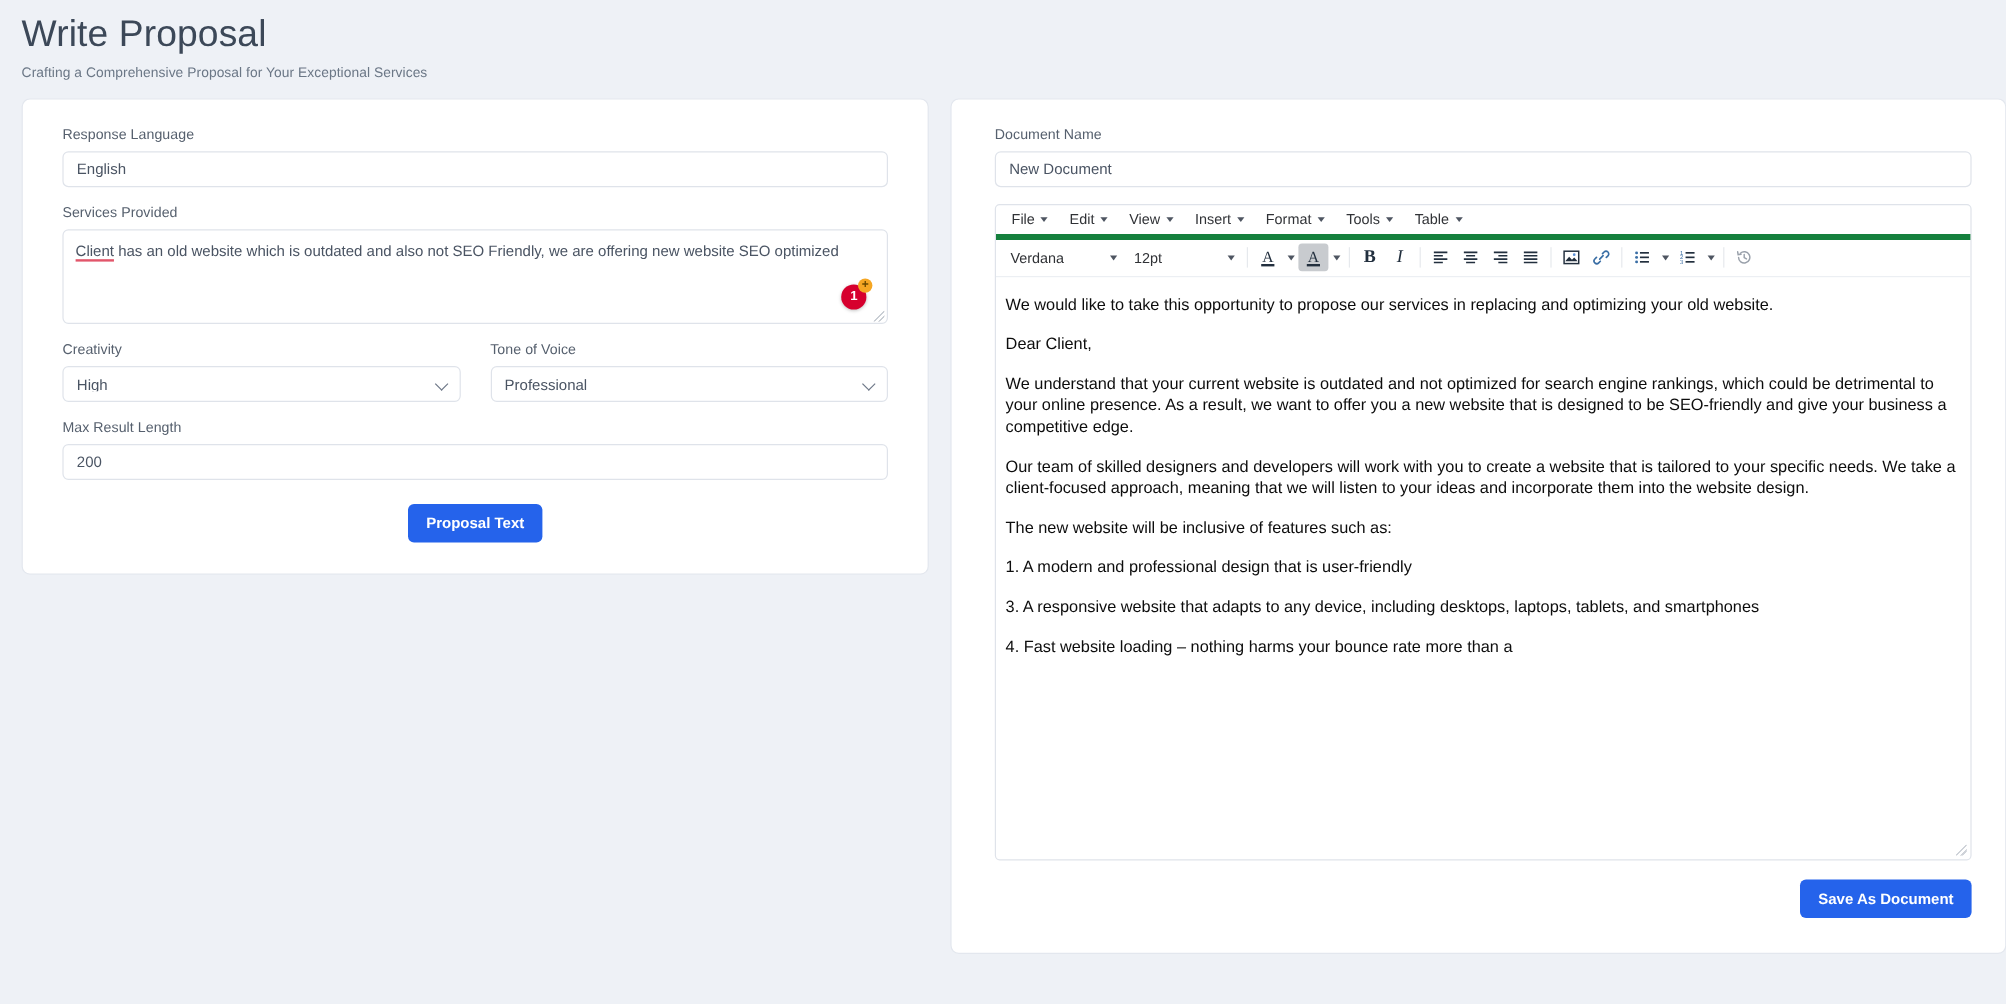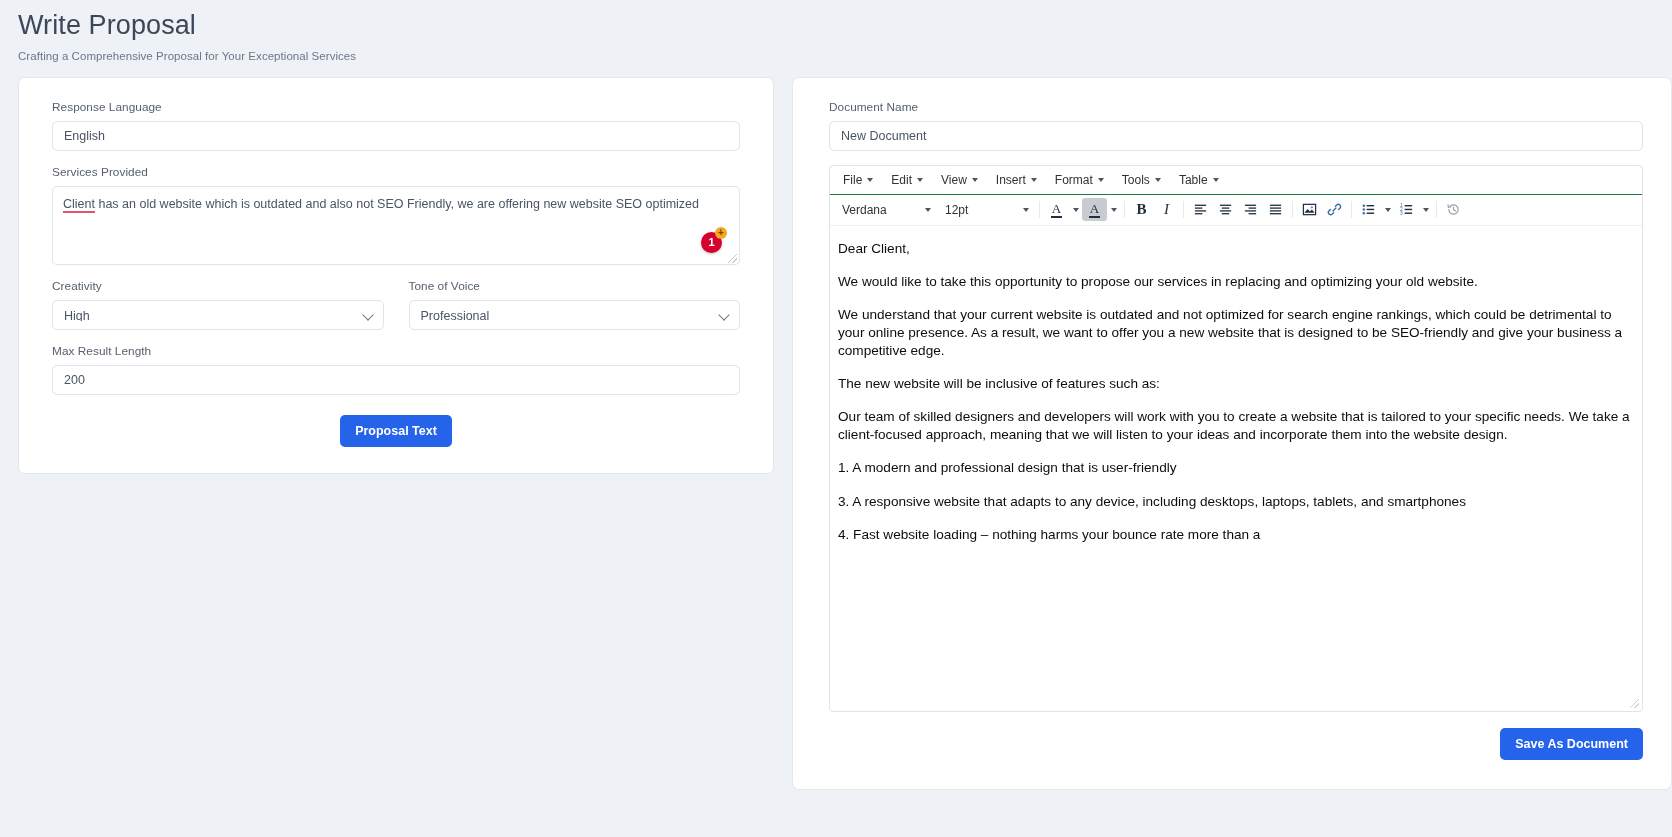--- a/index.html
+++ b/index.html
@@ -9,21 +9,21 @@
     background: #eef1f6;
     font-family: "Liberation Sans", sans-serif;
     color: #3d4category;
     color: #3d4852;
     overflow: hidden;
   }
 
   
   .page-header { padding: 10px 0 0 18px; }
   .page-title {
-    font-size: 27px; font-weight: 400; color: #3c4858;
+    font-size: 31px; font-weight: 400; color: #3c4858;
     letter-spacing: .1px; line-height: 1.18; margin: 0;
   }
   .page-subtitle {
     font-size: 11.5px; color: #6b7786; margin-top: 8px;
     letter-spacing: .05px;
   }
 
   
   .columns { display: flex; align-items: flex-start; margin-top: 15px; }
   .col-left  { width: 792px; padding: 0 18px 0 18px; }
@@ -129,21 +129,21 @@
   .editor-shell {
     border: 1px solid #dfe3ea;
     border-radius: 4px;
     margin-top: 14px;
     background: #fff;
     position: relative;
   }
   .menubar {
     display: flex; align-items: center;
     height: 29px; padding: 0 4px;
-    border-bottom: 1px solid #15803d;
+    border-bottom: 5px solid #15803d;
   }
   .menu-item {
     font-size: 12px; color: #303236;
     padding: 3px 9px; cursor: pointer;
     display: flex; align-items: center; gap: 5px;
     border-radius: 3px;
   }
   .caret {
     width: 0; height: 0;
     border-left: 3.2px solid transparent;
@@ -423,25 +423,25 @@
             <svg width="15" height="15" viewBox="0 0 16 16" fill="none" stroke="#9aa1ab" stroke-width="1.3" stroke-linecap="round">
               <path d="M3 8a5 5 0 1 0 1.6-3.7"></path>
               <polyline points="2.2,3 2.6,5.6 5.2,5.2"></polyline>
               <path d="M8 5.5 V8.2 L10 9.4"></path>
             </svg>
           </div>
 
         </div>
 
         <div class="editor-body">
+          <p>We would like to take this opportunity to propose our services in replacing and optimizing your old website.</p>
           <p>Dear Client,</p>
-          <p>We would like to take this opportunity to propose our services in replacing and optimizing your old website.</p>
           <p>We understand that your current website is outdated and not optimized for search engine rankings, which could be detrimental to your online presence. As a result, we want to offer you a new website that is designed to be SEO-friendly and give your business a competitive edge.</p>
+          <p>Our team of skilled designers and developers will work with you to create a website that is tailored to your specific needs. We take a client-focused approach, meaning that we will listen to your ideas and incorporate them into the website design.</p>
           <p>The new website will be inclusive of features such as:</p>
-          <p>Our team of skilled designers and developers will work with you to create a website that is tailored to your specific needs. We take a client-focused approach, meaning that we will listen to your ideas and incorporate them into the website design.</p>
           <p>1. A modern and professional design that is user-friendly</p>
           <p>3. A responsive website that adapts to any device, including desktops, laptops, tablets, and smartphones</p>
           <p>4. Fast website loading – nothing harms your bounce rate more than a</p>
         </div>
 
         <div class="ed-grip"></div>
       </div>
 
       <div class="save-row">
         <button class="btn">Save As Document</button>

